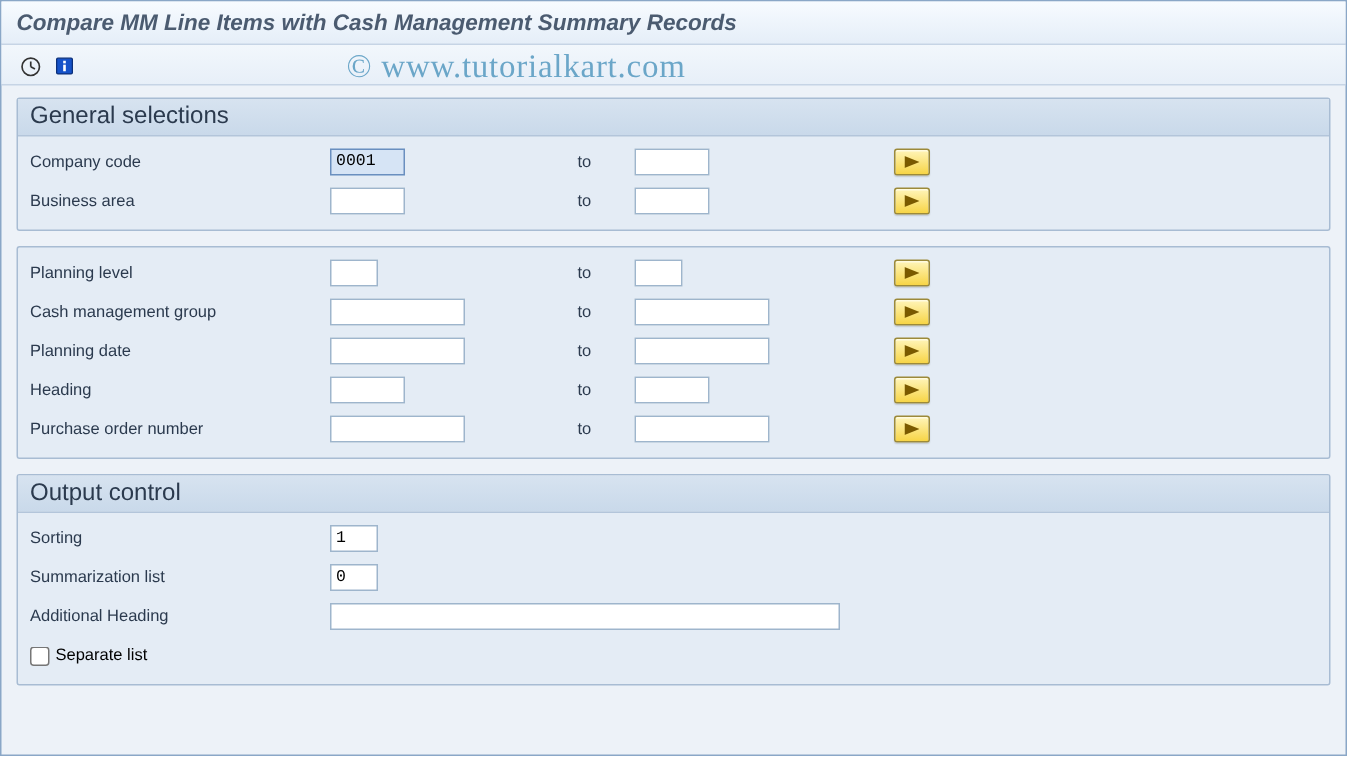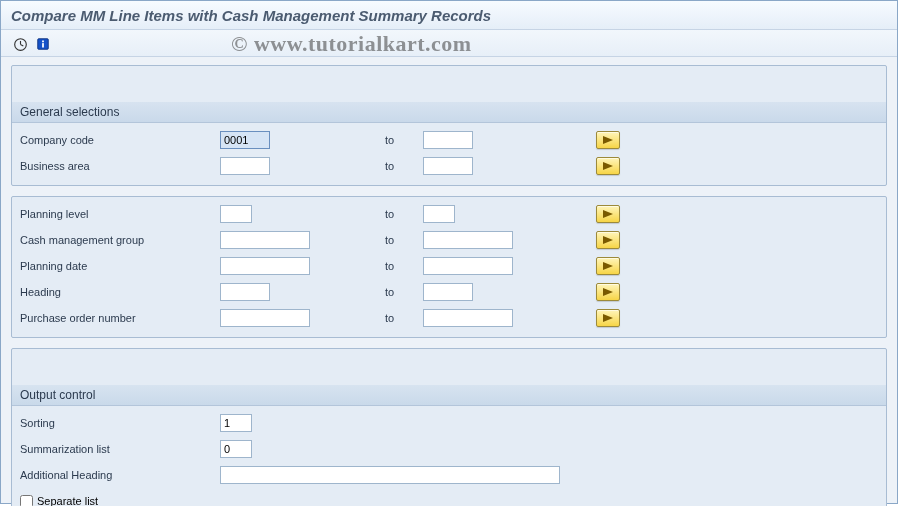--- a/index.html
+++ b/index.html
@@ -54,23 +54,22 @@
   .groupbox {
     border: 1px solid #a8bcd3;
     border-radius: 2px;
     margin-bottom: 10px;
     background: #e4ecf5;
   }
   .groupbox-head {
     background: linear-gradient(#d7e3f0,#c9d9ea);
     border-bottom: 1px solid #b3c5da;
     padding: 3px 8px;
-    font-size: 12px;
+    font-size: 16px;
     color: #2b3a4e;
-    margin-top: 36px;
   }
   .groupbox-body {
     padding: 6px 8px 4px 8px;
   }
   .row {
     display: flex;
     align-items: center;
     margin-bottom: 4px;
     min-height: 22px;
   }
@@ -81,20 +80,21 @@
   .cell-from { width: 165px; display:flex; }
   .cell-to-label { width: 38px; color:#2b3a4e; }
   .cell-to { width: 165px; display:flex; }
   .cell-btn { width: 40px; display:flex; justify-content:center; }
   input[type="text"].sap {
     border: 1px solid #9eb5cc;
     background: #fff;
     height: 18px;
     font-size: 11px;
     padding: 1px 3px;
+    font-family: Liberation Mono, monospace;
   }
   input[type="text"].sap.highlight {
     background: #d6e4f5;
     border-color: #6a8fbf;
   }
   .w-tiny { width: 32px; }
   .w-small { width: 50px; }
   .w-med { width: 90px; }
   .w-long { width: 340px; }
   .multi-btn {
@@ -103,24 +103,23 @@
     background: linear-gradient(#fff5ba,#f7d547);
     border-radius: 2px;
     cursor: pointer;
     display:flex;align-items:center;justify-content:center;
     box-shadow: inset 0 1px 0 #fffbe0, 0 1px 1px rgba(0,0,0,.15);
   }
   .checkbox-row{ display:flex; align-items:center; gap:4px; }
   input[type="checkbox"]{ width:13px;height:13px;margin:0; }
   .watermark{
     position:absolute; top:30px; left:230px;
-    font-size:22px; color:#404040; opacity:.55;
+    font-size:22px; color:#0369a1; opacity:.55;
     pointer-events:none; font-family: Georgia, serif;
     letter-spacing:.5px;
-    font-weight:bold;
   }
 </style>
 </head>
 <body>
 
 <div class="window">
 
   <div class="titlebar">
     <h1>Compare MM Line Items with Cash Management Summary Records</h1>
   </div>

